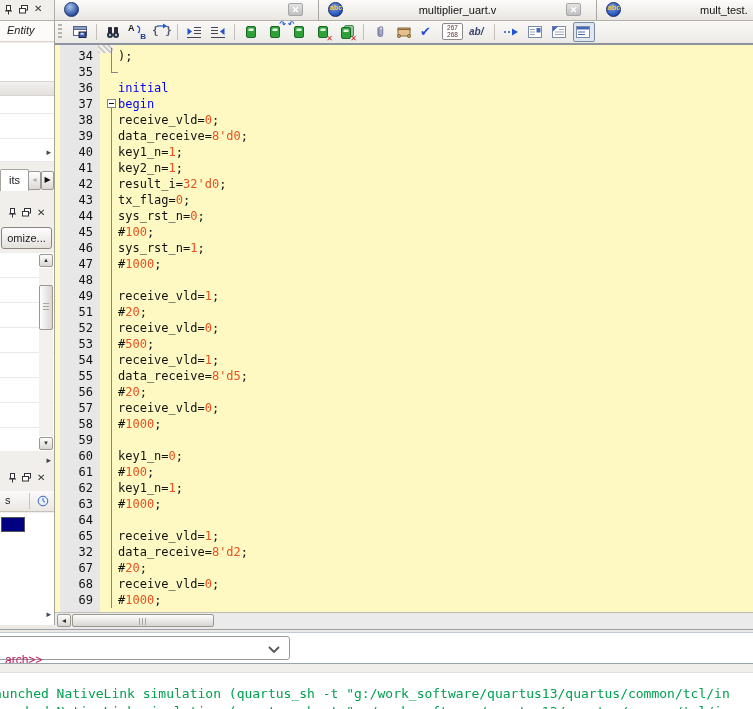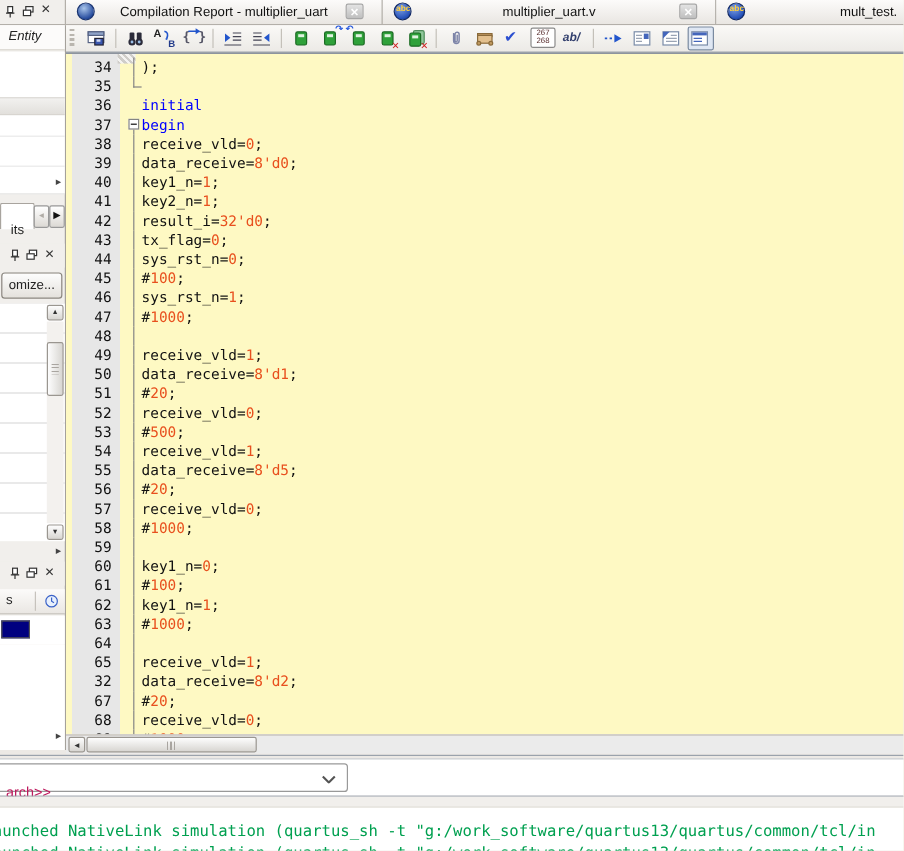--- a/index.html
+++ b/index.html
@@ -39,21 +39,21 @@
 
   
   .lp{left:0;top:21px;width:54px;height:604px;background:#f1efec;border-right:1px solid #a5a19b;}
   .lp-entity{left:0;top:0;width:54px;height:21px;background:#fcfbfa;border-bottom:1px solid #d8d4ce;box-sizing:border-box;}
   .lp-entity span{position:absolute;left:7px;top:3px;color:#222;font-style:italic;}
   .lp-list1{left:0;top:22px;width:54px;height:118px;background:#fff;}
   .lp-band{left:0;top:38px;width:54px;height:15px;background:linear-gradient(#f2f1ef,#e2e0dc);border-top:1px solid #d8d5d0;border-bottom:1px solid #d8d5d0;box-sizing:border-box;}
   .rowline{left:0;width:54px;height:1px;background:#e9e9e9;}
   .mini-arr{position:absolute;font:9px "DejaVu Sans",sans-serif;color:#444;}
   .lp-tabstrip{left:0;top:140px;width:54px;height:38px;}
-  .lp-tab{left:0;top:8px;width:29px;height:22px;background:#fff;border:1px solid #a8a49e;border-bottom:none;border-radius:2px 2px 0 0;box-sizing:border-box;text-align:center;padding-top:16px;}
+  .lp-tab{left:0;top:8px;width:29px;height:22px;background:#fff;border:1px solid #a8a49e;border-bottom:none;border-radius:2px 2px 0 0;box-sizing:border-box;text-align:center;padding-top:4px;}
   .lp-sbtn{top:10px;width:13px;height:19px;background:linear-gradient(#ffffff,#dcd9d4);border:1px solid #999;border-radius:2px;box-sizing:border-box;text-align:center;font:8px/16px "DejaVu Sans",sans-serif;}
   .hdr-ic{position:absolute;top:4px;}
   .hdr-x{position:absolute;font:bold 10px/10px "DejaVu Sans",sans-serif;color:#333;}
   .lp-hdr{left:0;width:54px;height:20px;background:#f1efec;}
   .lp-cust{left:1px;top:206px;width:51px;height:22px;border:1px solid #8a867f;border-radius:3px;background:linear-gradient(#fdfdfd,#e4e1dc);box-sizing:border-box;text-align:center;padding-top:4px;color:#222;}
   .lp-list2{left:0;top:232px;width:54px;height:198px;background:#fff;
             background-image:repeating-linear-gradient(to bottom,transparent 0 24px,#e9e9e9 24px 25px);}
   .sb-btn{left:39px;width:14px;height:13px;background:linear-gradient(#fdfdfd,#d8d6d2);border:1px solid #9a9690;border-radius:2px;box-sizing:border-box;text-align:center;font:7px/11px "DejaVu Sans",sans-serif;color:#333;}
   .sb-track{left:39px;top:15px;width:14px;height:168px;background:#f3f1ee;}
   .sb-thumb{left:39px;top:32px;width:14px;height:45px;background:linear-gradient(90deg,#fdfdfd,#d8d6d2);border:1px solid #9a9690;border-radius:2px;box-sizing:border-box;}
@@ -118,21 +118,20 @@
         </svg>
       <svg class="hdr-ic" style="left:18px" width="11" height="11" viewBox="0 0 11 11">
           <rect x="3.5" y="1.5" width="6" height="4.5" fill="#fff" stroke="#333"></rect>
           <rect x="1.5" y="4.5" width="6" height="4.5" fill="#fff" stroke="#333"></rect>
         </svg>
       <span class="hdr-x" style="left:34px;top:4px">✕</span>
     </div>
 
     <div class="abs tab" style="left:55px;width:264px;">
       <span class="tab-ico ico-report"></span>
-      <span class="tab-title">Compilation Report - multiplier_uart</span>
       <span class="tab-close">✕</span>
     </div>
     <div class="abs tab" style="left:319px;width:278px;">
       <span class="tab-ico ico-abc">
           <b>abc</b>
         </span>
       <span class="tab-title">multiplier_uart.v</span>
       <span class="tab-close">✕</span>
     </div>
     <div class="abs tab" style="left:597px;width:157px;border-right:none;overflow:hidden;">
@@ -465,27 +464,20 @@
             <i class="fl"></i>
           </span>
           <span class="src"></span>
         </div>
         <div class="cl">
           <span class="ln">49</span>
           <span class="fold">
             <i class="fl"></i>
           </span>
           <span class="src">receive_vld=<span class="lit">1</span>;</span>
-        </div>
-        <div class="cl">
-          <span class="ln">50</span>
-          <span class="fold">
-            <i class="fl"></i>
-          </span>
-          <span class="src">data_receive=<span class="lit">8'd1</span>;</span>
         </div>
         <div class="cl">
           <span class="ln">51</span>
           <span class="fold">
             <i class="fl"></i>
           </span>
           <span class="src">#<span class="lit">20</span>;</span>
         </div>
         <div class="cl">
           <span class="ln">52</span>

